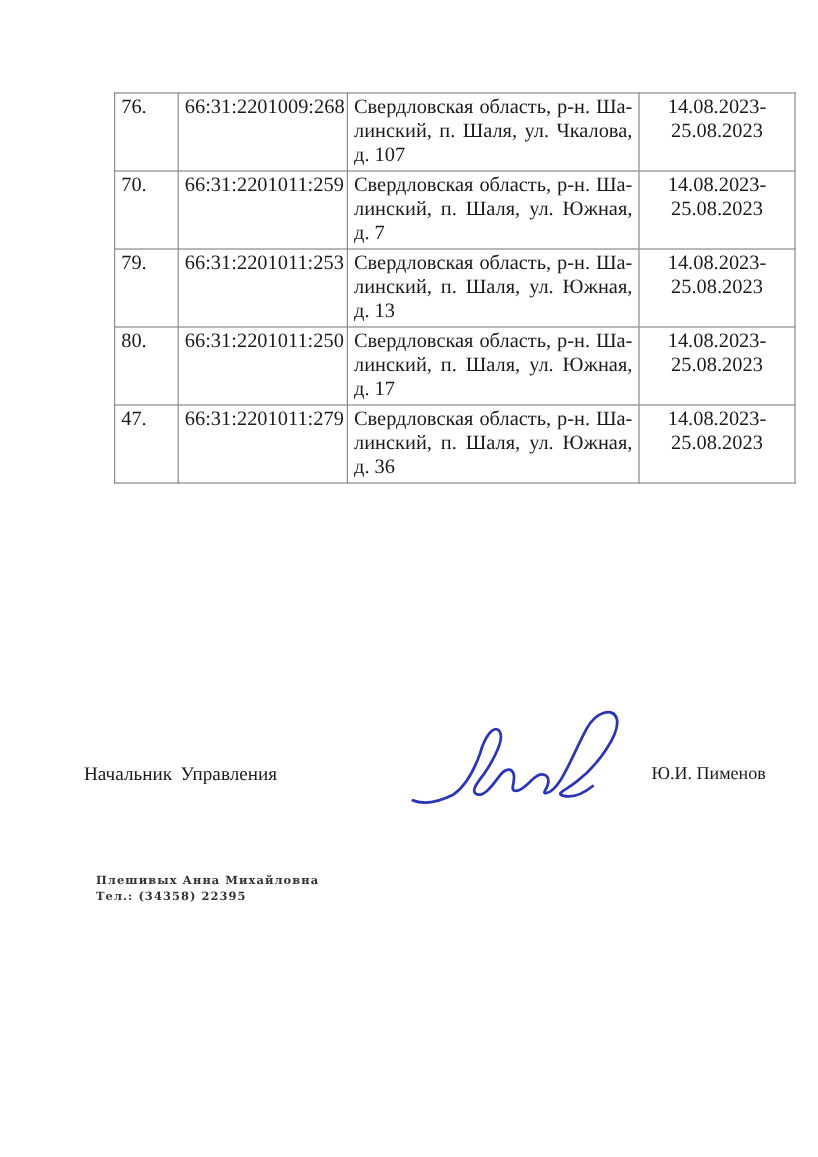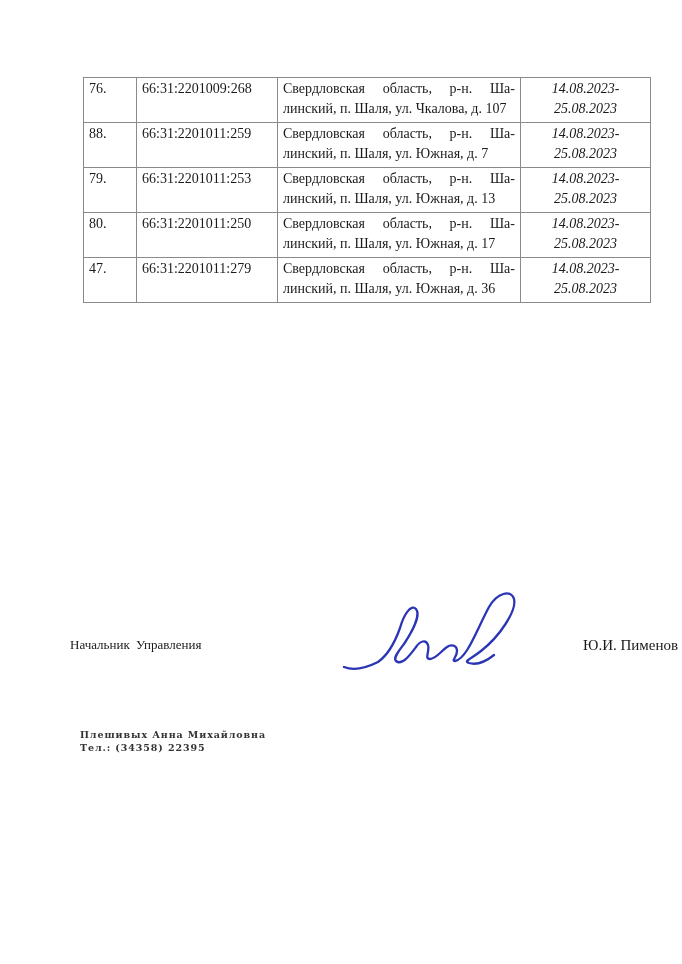--- a/index.html
+++ b/index.html
@@ -12,55 +12,54 @@
     background: #ffffff;
     position: relative;
     font-family: "Liberation Serif", serif;
     color: #1a1a1a;
     overflow: hidden;
   }
 
   
   table.doc-table {
     position: absolute;
-    left: 83px;
+    left: 95px;
     top: 77px;
     width: 567px;
     border-collapse: collapse;
     table-layout: fixed;
-    font-size: 14px;
+    font-size: 17px;
     line-height: 20px;
   }
   table.doc-table td {
     border: 1px solid #8a8a8a;
     vertical-align: top;
     padding: 1px 5px 3px 5px;
     overflow: hidden;
   }
   td.cell-num    { padding-left: 7px; }
   td.cell-cad    { padding-left: 6px; }
   td.cell-addr   { text-align: justify; }
-  td.cell-period { text-align: center; padding-left: 9px; padding-right: 9px; font-style: italic; }
+  td.cell-period { text-align: center; padding-left: 9px; padding-right: 9px; }
 
   
   .official-title {
     position: absolute;
     left: 70px;
     top: 637px;
-    font-size: 13px;
+    font-size: 16px;
     word-spacing: 3px;
     white-space: nowrap;
   }
   .signer-name {
     position: absolute;
     left: 543px;
     top: 637px;
     font-size: 15px;
     white-space: nowrap;
-    margin-left: 40px;
   }
   .signature-svg {
     position: absolute;
     left: 338px;
     top: 589px;
   }
 
   
   .footer-contact {
     position: absolute;
@@ -85,21 +84,21 @@
     <col style="width:130px">
   </colgroup>
   <tbody>
     <tr>
       <td class="cell-num">76.</td>
       <td class="cell-cad">66:31:2201009:268</td>
       <td class="cell-addr">Свердловская область, р-н. Ша­линский, п. Шаля, ул. Чкалова, д. 107</td>
       <td class="cell-period">14.08.2023-25.08.2023</td>
     </tr>
     <tr>
-      <td class="cell-num">88.</td>
+      <td class="cell-num">70.</td>
       <td class="cell-cad">66:31:2201011:259</td>
       <td class="cell-addr">Свердловская область, р-н. Ша­линский, п. Шаля, ул. Южная, д. 7</td>
       <td class="cell-period">14.08.2023-25.08.2023</td>
     </tr>
     <tr>
       <td class="cell-num">79.</td>
       <td class="cell-cad">66:31:2201011:253</td>
       <td class="cell-addr">Свердловская область, р-н. Ша­линский, п. Шаля, ул. Южная, д. 13</td>
       <td class="cell-period">14.08.2023-25.08.2023</td>
     </tr>

